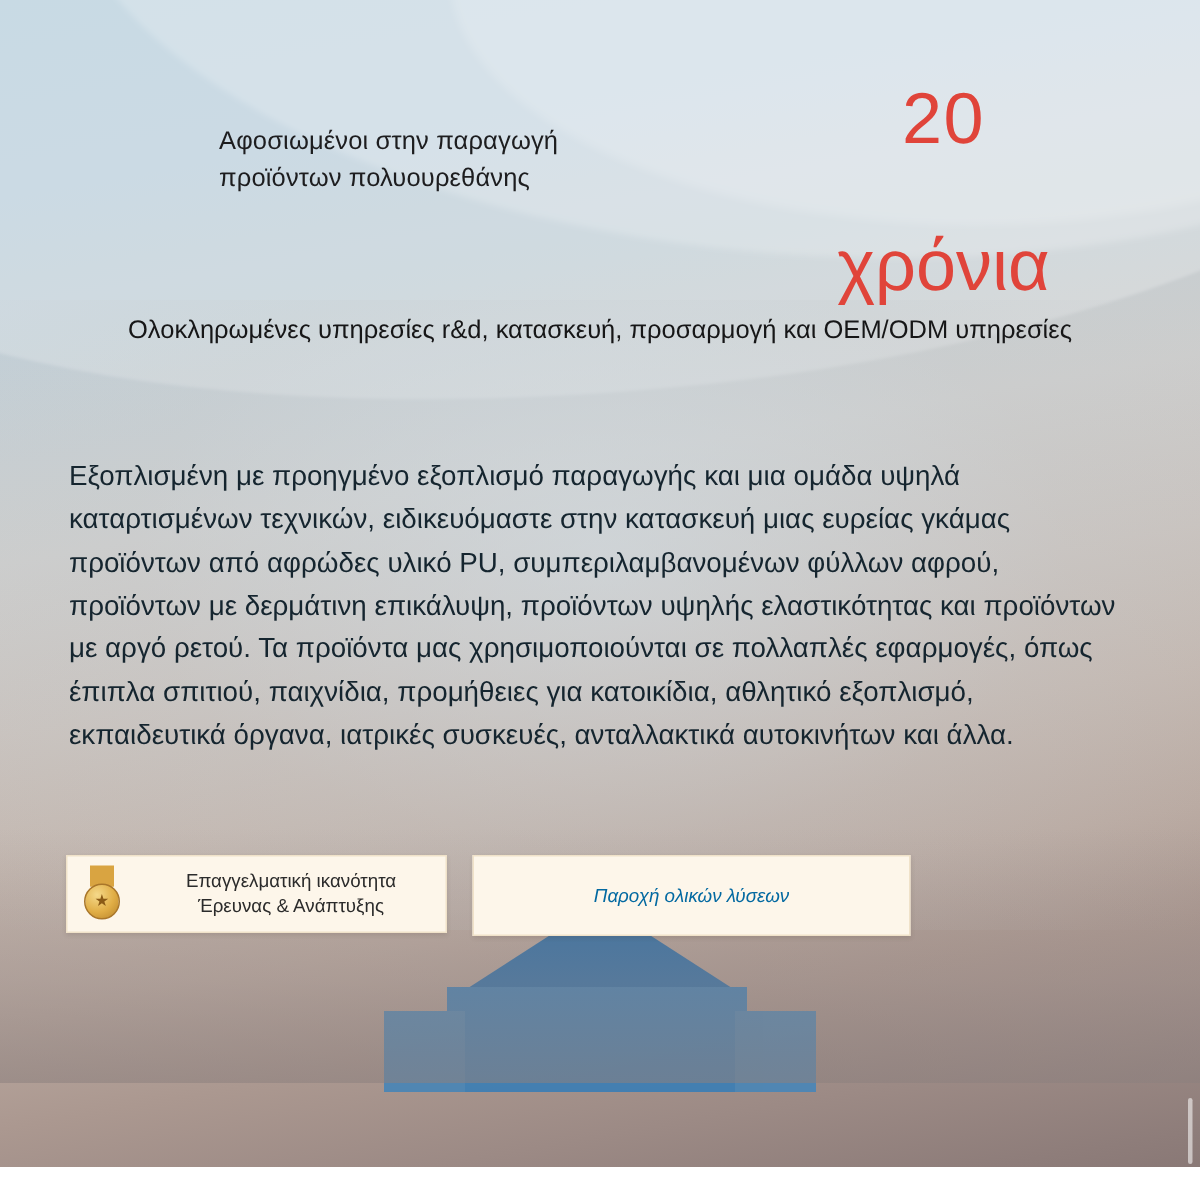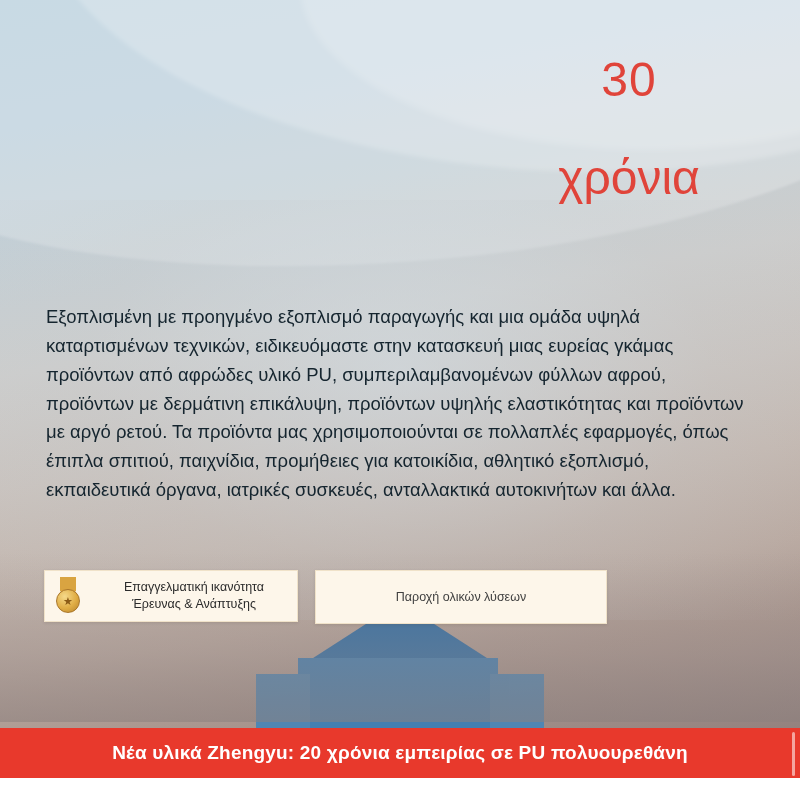--- a/index.html
+++ b/index.html
@@ -248,21 +248,22 @@
   }
   .card-1-text {
     font-size: 12.5px;
     line-height: 1.4;
     color: #2b2b2b;
     text-align: center;
     flex: 1;
   }
   .card-2-text {
     font-size: 12.5px;
-    color: #404040;
+    color: #0369a1;
+    font-style: italic;
   }
   .footer-bar {
     position: absolute;
     left: 0;
     bottom: 22px;
     width: 800px;
     height: 50px;
     background: #e8392c;
     display: flex;
     align-items: center;
@@ -305,26 +306,29 @@
   <div class="building">
     <div class="bld-roof"></div>
     <div class="bld-body"></div>
     <div class="bld-left"></div>
     <div class="bld-right"></div>
   </div>
   <div class="veil"></div>
 
   <div class="content">
 
+    <div class="headline" style="white-space: pre-line;">Αφοσιωμένοι στην παραγωγή
+προϊόντων πολυουρεθάνης</div>
 
     <div class="years">
-      <span class="num">30</span>
+      <span class="num">20</span>
       <span class="word">χρόνια</span>
     </div>
 
+    <div class="subhead">Ολοκληρωμένες υπηρεσίες r&amp;d, κατασκευή, προσαρμογή και OEM/ODM υπηρεσίες</div>
 
     <div class="body-text">Εξοπλισμένη με προηγμένο εξοπλισμό παραγωγής και μια ομάδα υψηλά καταρτισμένων τεχνικών, ειδικευόμαστε στην κατασκευή μιας ευρείας γκάμας προϊόντων από αφρώδες υλικό PU, συμπεριλαμβανομένων φύλλων αφρού, προϊόντων με δερμάτινη επικάλυψη, προϊόντων υψηλής ελαστικότητας και προϊόντων με αργό ρετού. Τα προϊόντα μας χρησιμοποιούνται σε πολλαπλές εφαρμογές, όπως έπιπλα σπιτιού, παιχνίδια, προμήθειες για κατοικίδια, αθλητικό εξοπλισμό, εκπαιδευτικά όργανα, ιατρικές συσκευές, ανταλλακτικά αυτοκινήτων και άλλα.</div>
 
     <div class="cards">
 
       <div class="card card-1">
         <span class="medal">
           <span class="medal-ribbon"></span>
           <span class="medal-disc"></span>
           <span class="medal-star">★</span>
@@ -332,20 +336,17 @@
         <span class="card-1-text" style="white-space: pre-line;">Επαγγελματική ικανότητα
 Έρευνας &amp; Ανάπτυξης</span>
       </div>
 
       <div class="card card-2">
         <span class="card-2-text">Παροχή ολικών λύσεων</span>
       </div>
 
     </div>
 
-    <div class="footer-bar">
-      <span class="footer-text">Νέα υλικά Zhengyu: 20 χρόνια εμπειρίας σε PU πολυουρεθάνη</span>
-    </div>
     <div class="scroll-mark"></div>
     <div class="bottom-strip"></div>
 
   </div>
 </div>
 
 </body></html>

